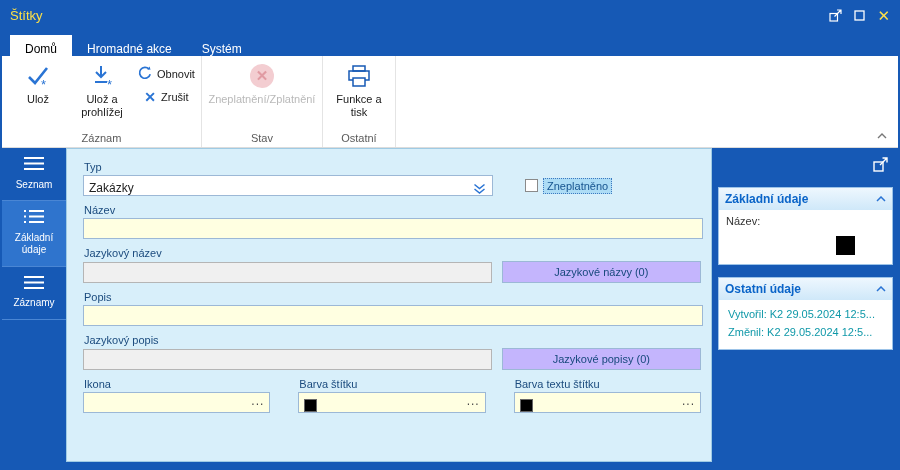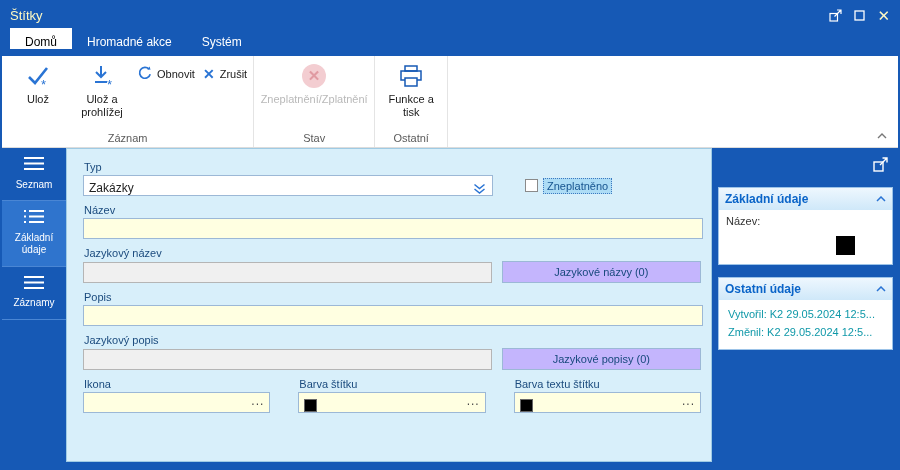--- a/index.html
+++ b/index.html
@@ -1,43 +1,43 @@
 <!DOCTYPE html>
 <html><head>
 <meta charset="utf-8">
 <style>
   * { box-sizing: border-box; margin: 0; padding: 0; }
   body { font-family: "Liberation Sans", sans-serif; background: #888; }
   .window { width: 900px; height: 470px; border: 2px solid #1659b5; background: #1659b5;
             display: flex; flex-direction: column; position: relative; }
 
   
-  .titlebar { height: 26px; background: #1659b5; color: #fef9c3; display: flex; align-items: center;
+  .titlebar { height: 26px; background: #1659b5; color: #fde047; display: flex; align-items: center;
               padding: 0 8px; font-size: 13px; flex: 0 0 auto; }
   .win-controls { margin-left: auto; display: flex; gap: 12px; align-items: center; }
   .win-controls span { display: inline-flex; align-items: center; justify-content: center; cursor: default; }
   .close-x { font-size: 15px; line-height: 1; }
 
   
-  .tabbar { height: 28px; background: #1659b5; display: flex; align-items: flex-start; padding-left: 8px; flex: 0 0 auto; }
+  .tabbar { height: 28px; background: #1659b5; display: flex; align-items: flex-end; padding-left: 8px; flex: 0 0 auto; }
   .tab { color: #fff; font-size: 12px; padding: 7px 15px 0 15px; }
   .tab.active { background: #fff; color: #000; }
 
   
   .ribbon { height: 92px; background: #fff; display: flex; position: relative;
             border-bottom: 1px solid #dcdcdc; flex: 0 0 auto; }
   .rgroup { display: flex; flex-direction: column; border-right: 1px solid #e4e4e4; padding: 2px 4px 0 4px; }
   .rbtns { flex: 1; display: flex; align-items: flex-start; }
   .rgroup-label { text-align: center; font-size: 11px; color: #5a5a5a; padding: 1px 6px 3px 6px; }
   .bigbtn { width: 64px; min-height: 66px; display: flex; flex-direction: column; align-items: center;
             padding: 4px 2px 2px 2px; font-size: 11px; text-align: center; color: #1a1a1a; line-height: 1.2; }
   .bigbtn .bicon { height: 28px; display: flex; align-items: center; justify-content: center; margin-bottom: 3px; }
   .bigbtn.disabled { color: #b9b9b9; }
   .bigbtn.wide { width: 112px; }
-  .smallcol { display: flex; flex-direction: row; gap: 8px; padding: 8px 2px 0 4px; align-items: center; }
+  .smallcol { display: flex; flex-direction: column; gap: 8px; padding: 8px 2px 0 4px; align-items: center; }
   .smallbtn { display: flex; align-items: center; gap: 5px; font-size: 11px; color: #1a1a1a; }
   .xglyph { color: #2a74d4; font-size: 14px; font-weight: bold; line-height: 1; }
   .circle-x { width: 24px; height: 24px; border-radius: 50%; background: #f3cdd1;
               color: #e09aa2; font-size: 15px; font-weight: bold; display: flex;
               align-items: center; justify-content: center; }
   .ribbon-collapse { position: absolute; right: 10px; bottom: 4px; }
 
   
   .bodyarea { flex: 1; display: flex; background: #1659b5; padding-bottom: 6px; min-height: 0; }
 

